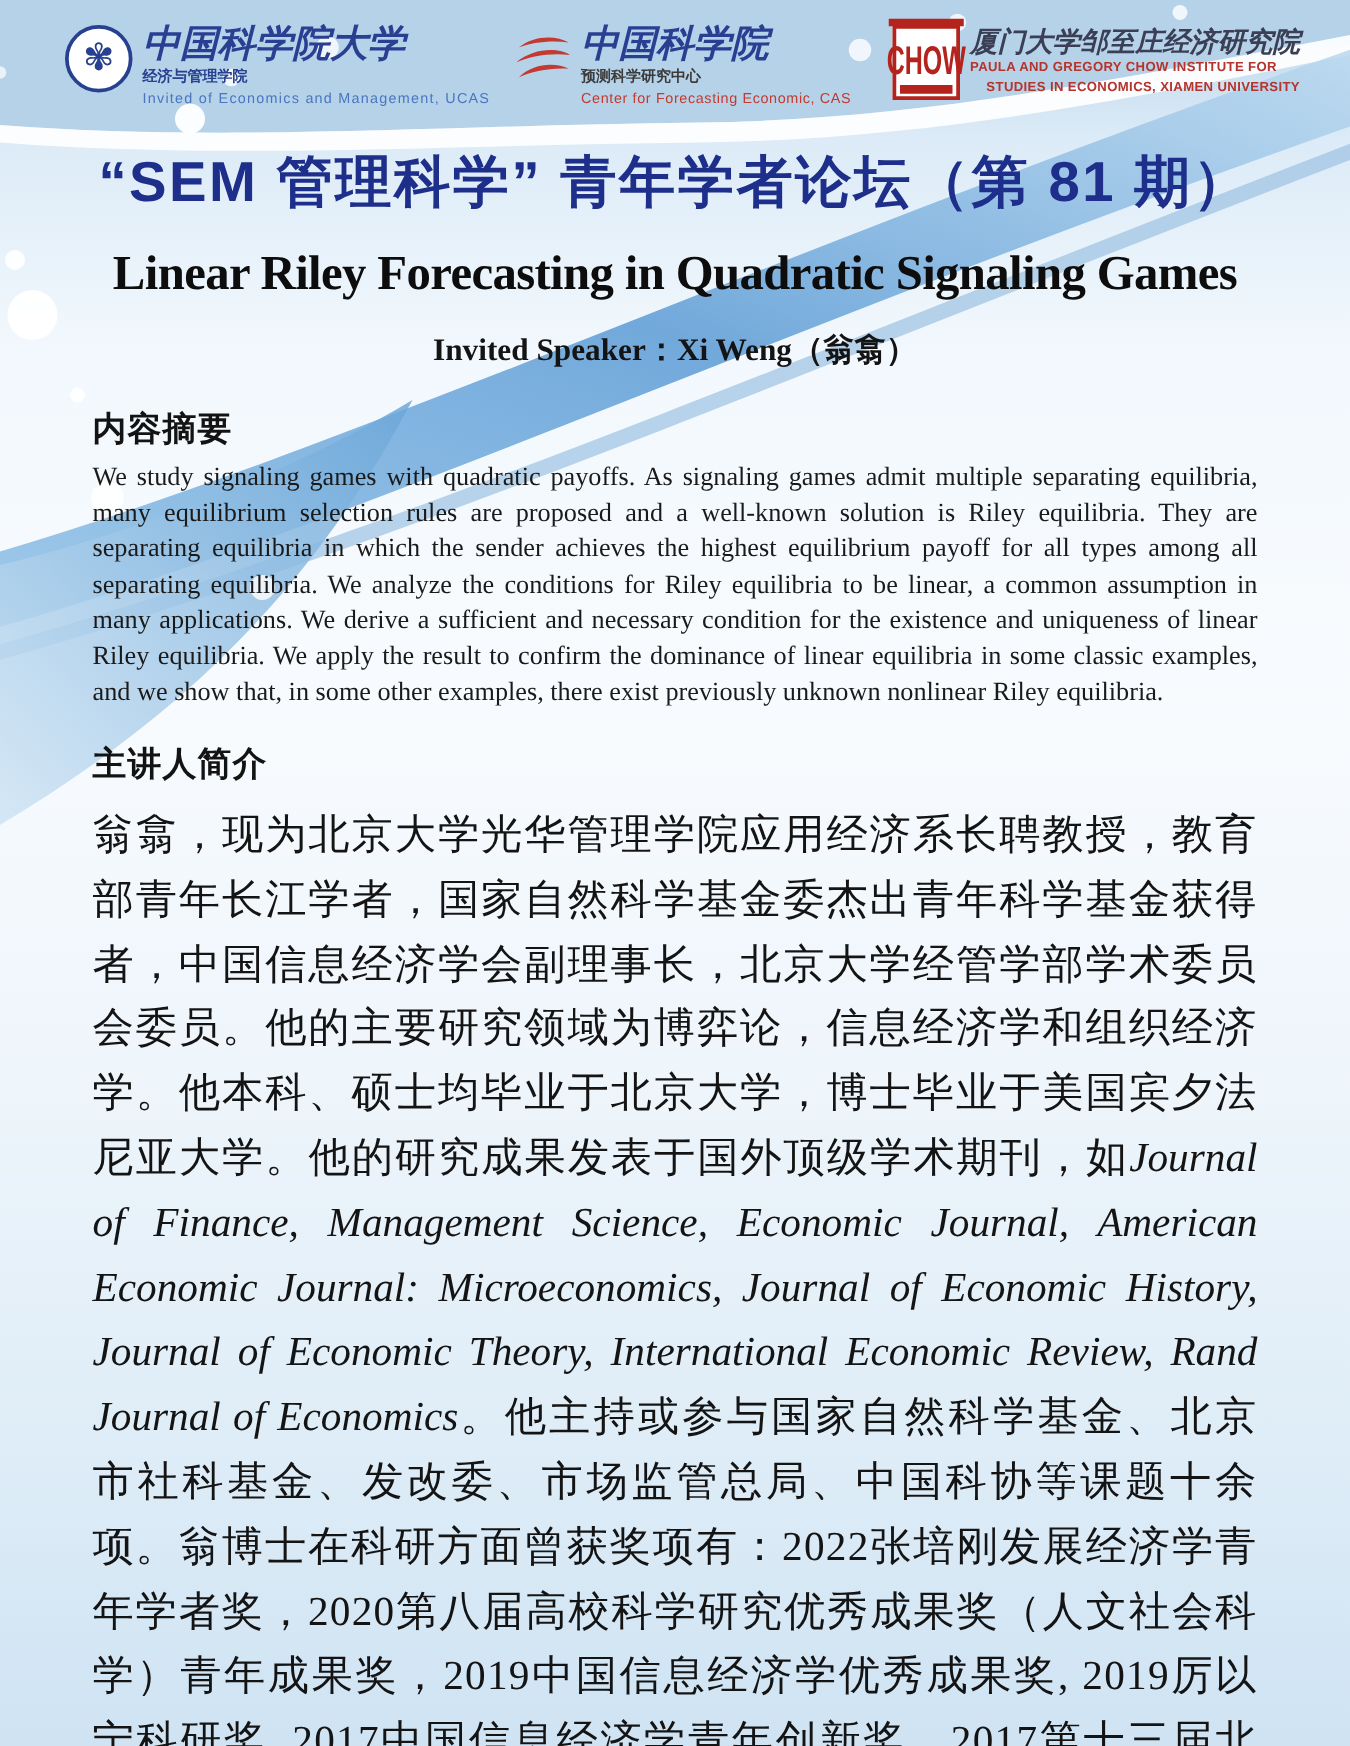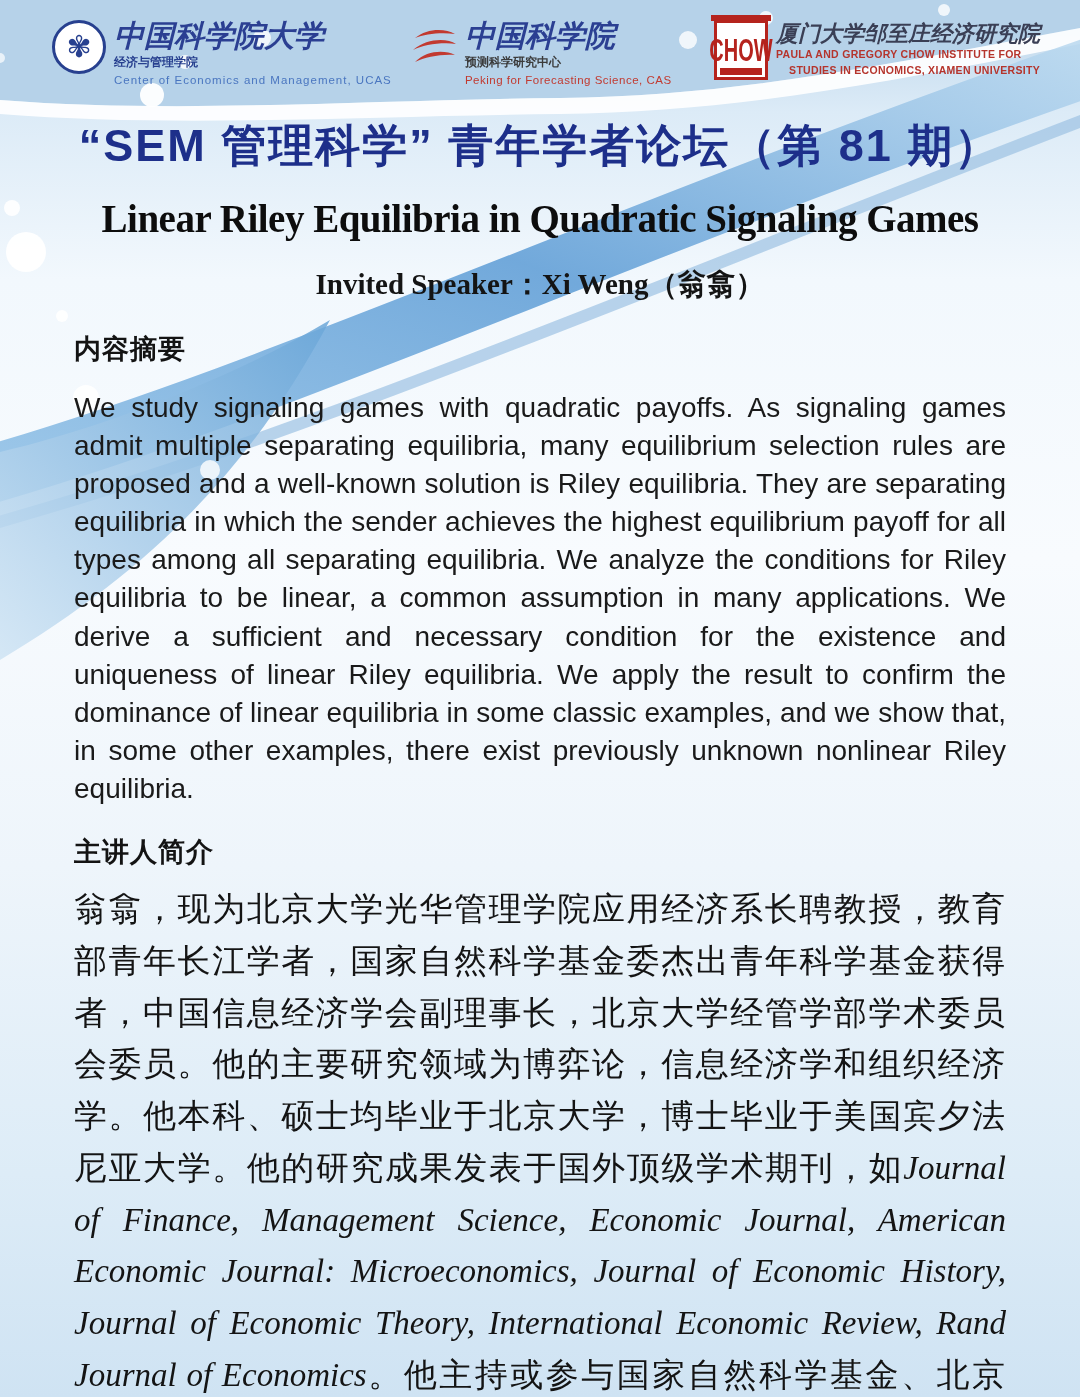--- a/index.html
+++ b/index.html
@@ -50,29 +50,29 @@
     text-align:center; margin-top:14px;
     font-size:45px; font-weight:700; letter-spacing:2px;
     color:#1d2f8a; white-space:nowrap;
   }
   .talk-title {
     text-align:center; margin-top:20px;
     font-family:"Liberation Serif", serif;
     font-size:39px; font-weight:700; color:#0d0d0d; letter-spacing:-0.5px;
   }
   .speaker-block { text-align:center; margin-top:22px; font-family:"Liberation Serif", serif; }
-  .speaker-line { font-size:29px; font-weight:700; color:#141414; line-height:1.45; }
+  .speaker-line { font-size:25px; font-weight:700; color:#141414; line-height:1.45; }
 
   
   .section { padding:0 74px; }
   .section-heading { font-size:27px; font-weight:700; color:#131313; margin-top:26px; letter-spacing:1px; }
   .abstract-text {
-    margin-top:22px;
-    font-family:Liberation Sans, sans-serif;
-    font-size:28px; line-height:1.36; color:#1a1a1a;
+    margin-top:6px;
+    font-family:Liberation Serif, serif;
+    font-size:21px; line-height:1.36; color:#1a1a1a;
     text-align:justify;
   }
   .bio-text {
     margin-top:14px;
     font-family:"Liberation Serif", serif;
     font-size:33px; line-height:1.57; color:#141414;
     text-align:justify; letter-spacing:1px;
   }
   .bio-text .italic { font-style:italic; letter-spacing:0; }
 
@@ -125,52 +125,52 @@
 
   <div class="content">
 
     <div class="logo-row">
 
       <div class="logo logo1">
         <div class="logo-emblem">✾</div>
         <div>
           <span class="logo-cn-main">中国科学院大学</span>
           <span class="logo-cn-sub">经济与管理学院</span>
-          <div class="logo-en">Center of Economics and Management, UCAS</div>
+          <div class="logo-en">Invited of Economics and Management, UCAS</div>
         </div>
       </div>
 
       <div class="logo logo2">
         <svg class="cfs-mark" viewBox="0 0 46 48" xmlns="http://www.w3.org/2000/svg">
           <path d="M4,14 C 16,4 34,4 44,10 C 30,8 14,10 4,14 Z" fill="#c23a30"></path>
           <path d="M2,26 C 16,14 36,14 45,20 C 30,18 12,21 2,26 Z" fill="#c23a30"></path>
           <path d="M4,38 C 16,26 34,26 44,31 C 30,30 14,33 4,38 Z" fill="#c23a30"></path>
         </svg>
         <div>
           <span class="logo-cn-main">中国科学院</span>
           <span class="logo-cn-sub">预测科学研究中心</span>
-          <div class="logo-en">Peking for Forecasting Science, CAS</div>
+          <div class="logo-en">Center for Forecasting Economic, CAS</div>
         </div>
       </div>
 
       <div class="logo logo3">
         <div class="chow-mark">
           <span class="chow-word">CHOW</span>
         </div>
         <div>
           <div class="logo-cn-main">厦门大学邹至庄经济研究院</div>
           <div class="logo-en">PAULA AND GREGORY CHOW INSTITUTE FOR</div>
           <div class="logo-en" style="margin-top:0;text-align:right;">STUDIES IN ECONOMICS, XIAMEN UNIVERSITY</div>
         </div>
       </div>
 
     </div>
 
     <div class="forum-title">“SEM 管理科学” 青年学者论坛（第 81 期）</div>
-    <div class="talk-title">Linear Riley Equilibria in Quadratic Signaling Games</div>
+    <div class="talk-title">Linear Riley Forecasting in Quadratic Signaling Games</div>
 
     <div class="speaker-block">
       <div class="speaker-line">Invited Speaker：Xi Weng（翁翕）</div>
     </div>
 
     <div class="section">
       <div class="section-heading">内容摘要</div>
       <div class="abstract-text">We study signaling games with quadratic payoffs. As signaling games admit multiple separating equilibria, many equilibrium selection rules are proposed and a well-known solution is Riley equilibria. They are separating equilibria in which the sender achieves the highest equilibrium payoff for all types among all separating equilibria. We analyze the conditions for Riley equilibria to be linear, a common assumption in many applications. We derive a sufficient and necessary condition for the existence and uniqueness of linear Riley equilibria. We apply the result to confirm the dominance of linear equilibria in some classic examples, and we show that, in some other examples, there exist previously unknown nonlinear Riley equilibria.</div>
     </div>
 

